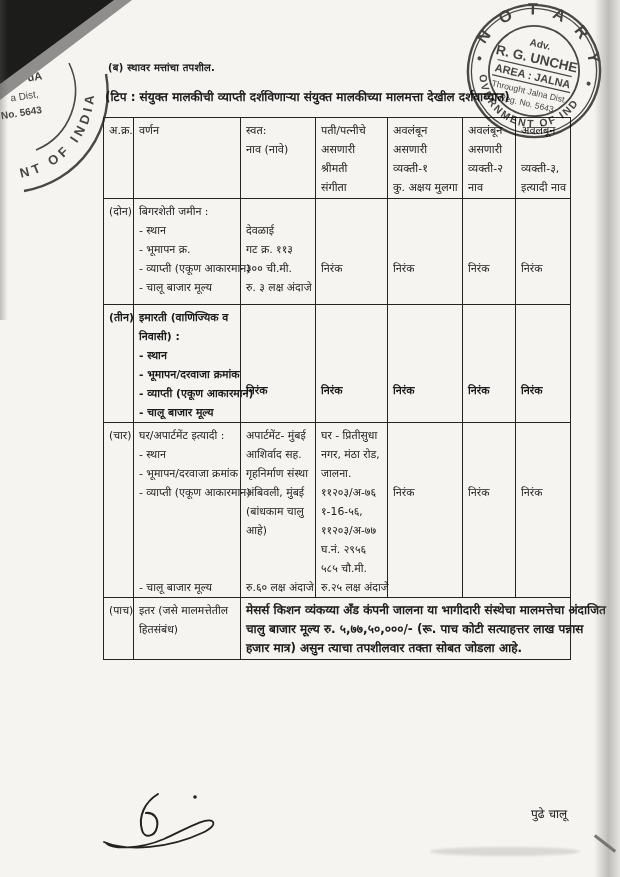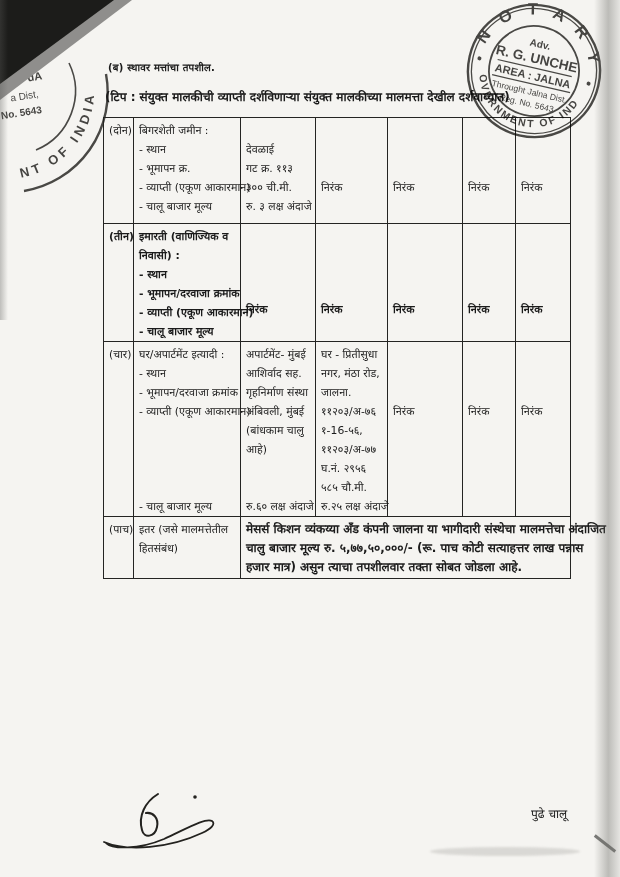--- a/index.html
+++ b/index.html
@@ -79,20 +79,42 @@
     <colgroup>
       <col class="c1">
         <col class="c2">
         <col class="c3">
         <col class="c4">
       <col class="c5">
         <col class="c6">
         <col class="c7">
     </colgroup>
     <tbody>
+        <tr class="hr">
+      <td class="hd sr">अ.क्र.</td>
+      <td class="hd">वर्णन</td>
+      <td class="hd">स्वत:
+नाव (नावे)</td>
+      <td class="hd">पती/पत्नीचे
+असणारी
+श्रीमती
+संगीता</td>
+      <td class="hd">अवलंबून
+असणारी
+व्यक्ती-१
+कु. अक्षय मुलगा</td>
+      <td class="hd">अवलंबून
+असणारी
+व्यक्ती-२
+नाव</td>
+      <td class="hd">अवलंबून
+
+व्यक्ती-३,
+इत्यादी नाव</td>
+    </tr>
     <tr class="r2">
       <td class="sr">(दोन)</td>
       <td>बिगरशेती जमीन :
 - स्थान
 - भूमापन क्र.
 - व्याप्ती (एकूण आकारमान)
 - चालू बाजार मूल्य</td>
       <td>
 देवळाई
 गट क्र. ११३

